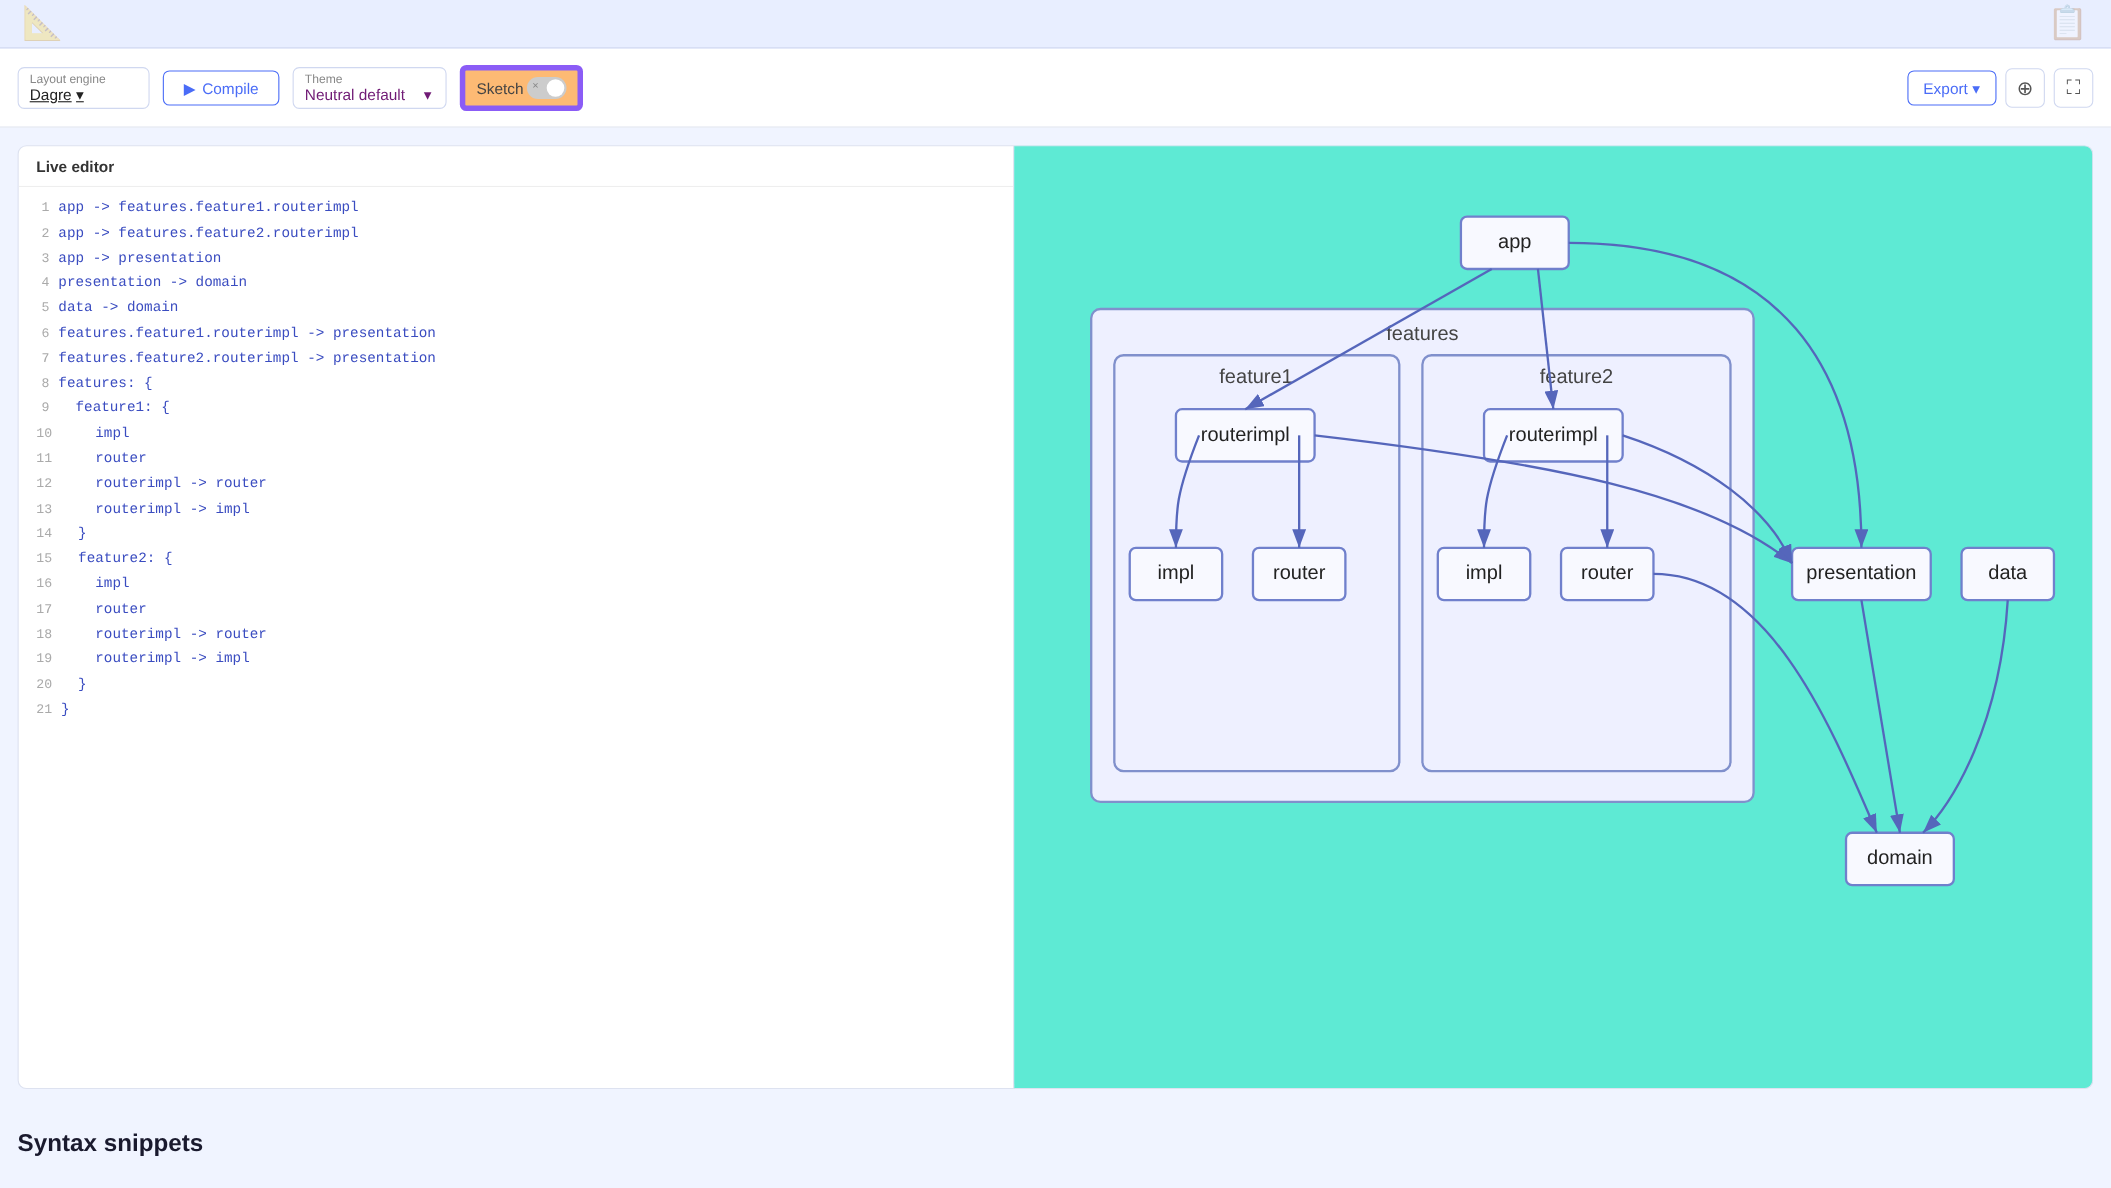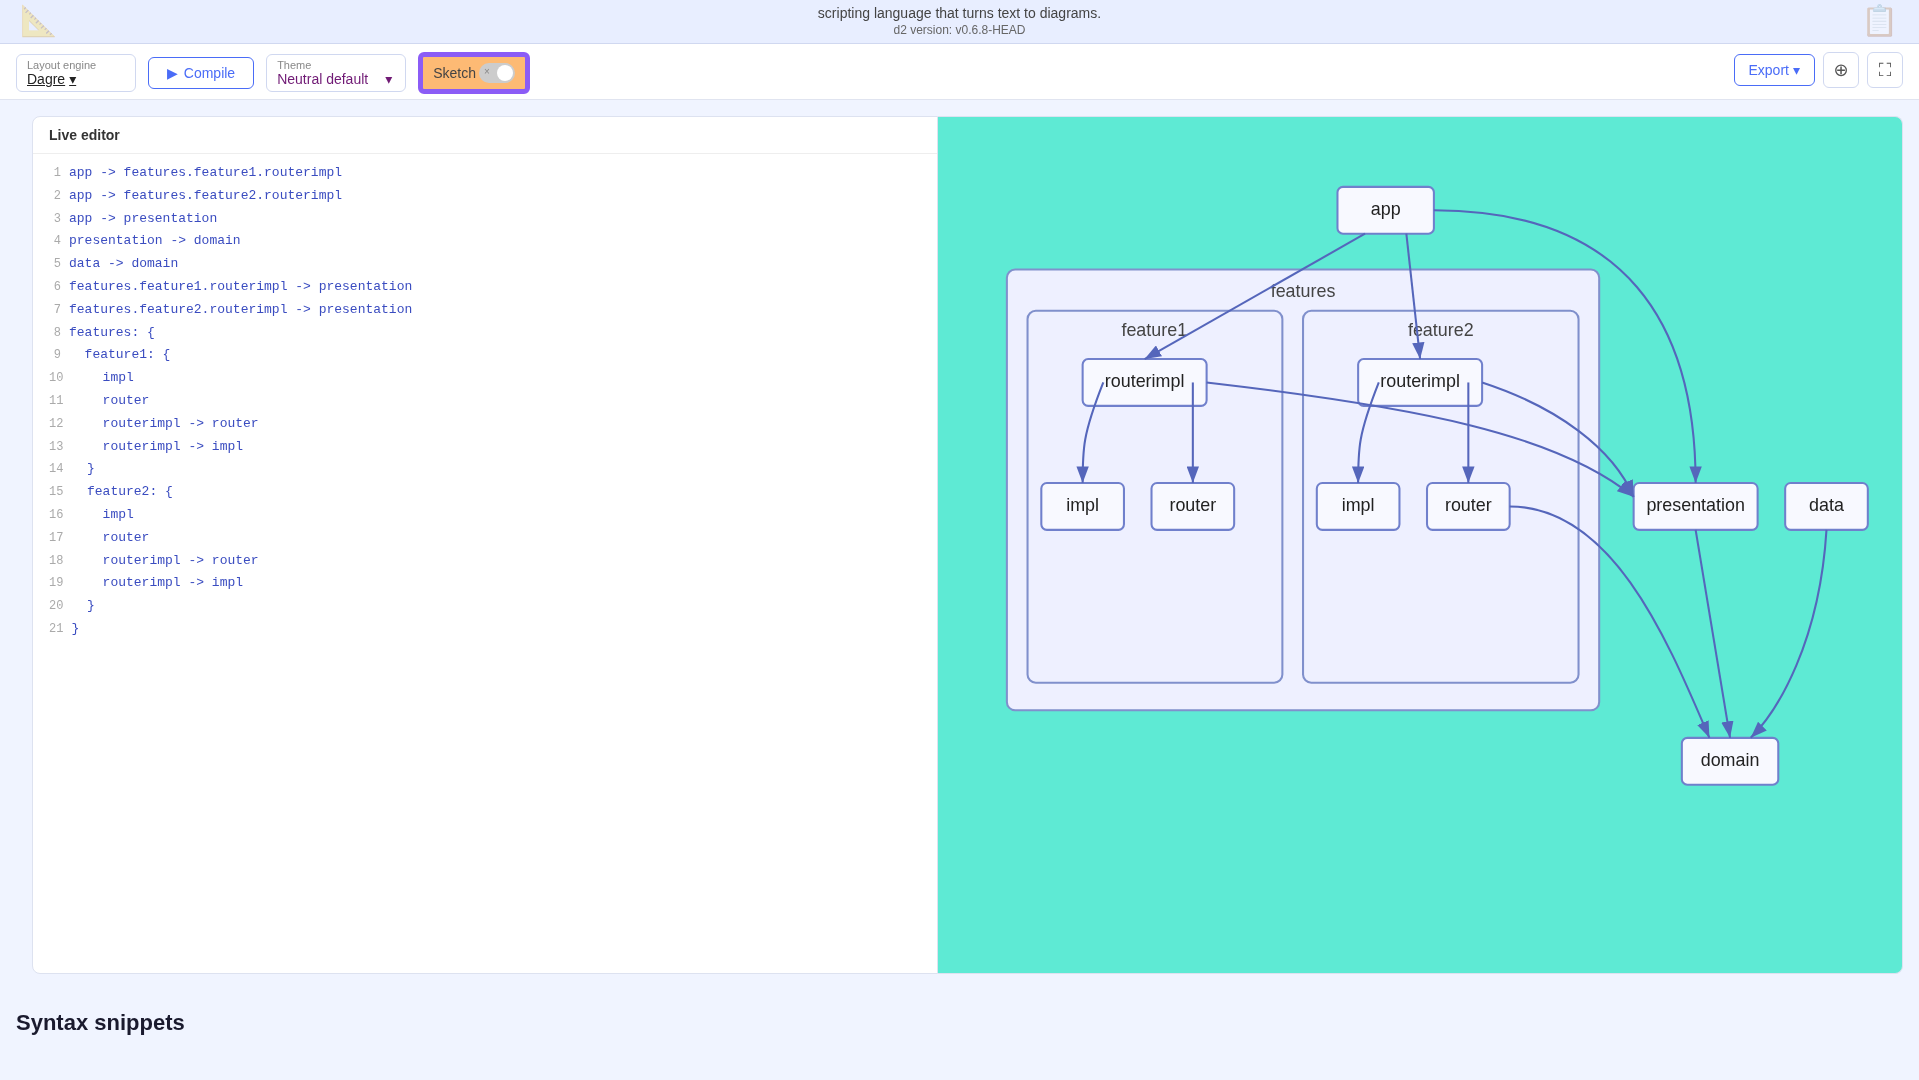--- a/index.html
+++ b/index.html
@@ -38,24 +38,24 @@
       color: #7080c0;
     }
     .banner-deco-left { left: 20px; }
     .banner-deco-right { right: 20px; }
 
     
     .toolbar {
       background: #fff;
       border-bottom: 1px solid #e0e4f0;
       display: flex;
-      align-items: flex-start;
+      align-items: center;
       padding: 8px 16px;
       gap: 12px;
-      height: 56px;
+      height: 72px;
     }
     .toolbar-left { display: flex; align-items: center; gap: 12px; flex: 1; }
     .toolbar-right { display: flex; align-items: center; gap: 8px; }
 
     .layout-engine-btn {
       display: flex;
       flex-direction: column;
       align-items: flex-start;
       border: 1px solid #d0d8f0;
       border-radius: 6px;
@@ -162,21 +162,20 @@
 
     
     .editor-panel {
       background: #fff;
       border: 1px solid #dde2f0;
       border-radius: 8px 0 0 8px;
       flex: 0 0 48%;
       overflow: hidden;
       display: flex;
       flex-direction: column;
-      margin-left: 16px;
     }
     .editor-header {
       padding: 10px 16px;
       font-size: 14px;
       font-weight: 600;
       color: #333;
       border-bottom: 1px solid #eee;
     }
     .editor-body {
       padding: 8px 0;
@@ -262,24 +261,20 @@
       stroke: #5566bb;
       stroke-width: 1.5;
       marker-end: url(#arrowhead);
     }
   </style>
 </head>
 <body>
 
 <div class="top-banner">
   <div class="banner-deco banner-deco-left">📐</div>
-  <div>
-    <div class="banner-text">scripting language that turns text to diagrams.</div>
-    <div class="banner-version">d2 version: v0.6.8-HEAD</div>
-  </div>
   <div class="banner-deco banner-deco-right">📋</div>
 </div>
 
 <div class="toolbar">
   <div class="toolbar-left">
     <button class="layout-engine-btn">
       <span class="layout-label">Layout engine</span>
       <span class="layout-value">
         <span>Dagre</span>
         <span>▾</span>

